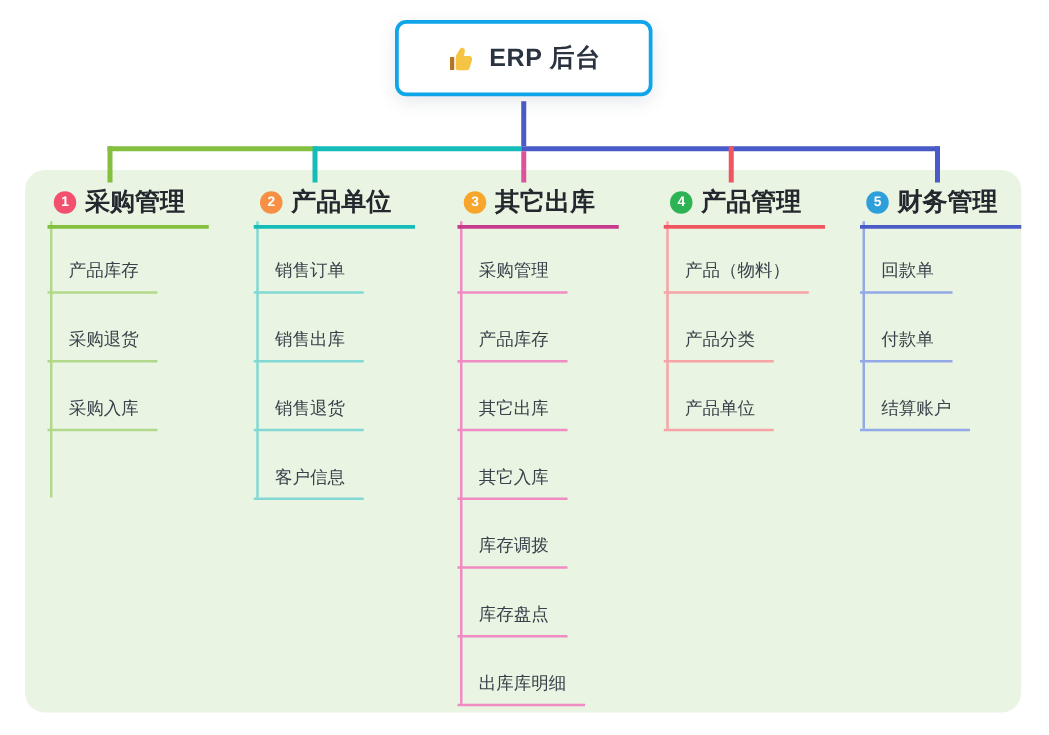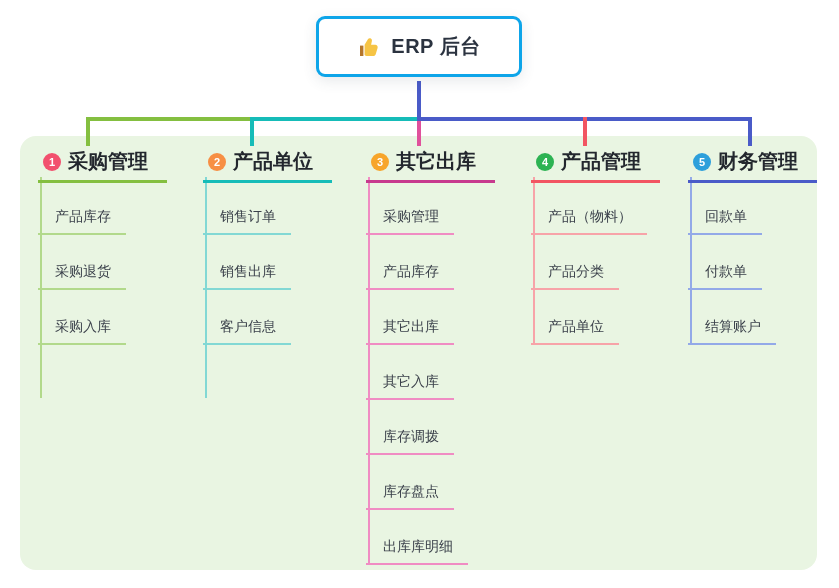--- a/index.html
+++ b/index.html
@@ -77,20 +77,21 @@
 
   <div class="branch" style="left: 203px; --line: #16bcb8; --lite: #82d8d4;">
     <div class="spine" style="height:221px;"></div>
     <div class="branch-header">
       <span class="badge" style="background-color: rgb(247, 143, 68);">2</span>
       <span class="label">产品单位</span>
     </div>
     <div class="children">
       <div class="child">销售订单</div>
       <div class="child">销售出库</div>
+      <div class="child">销售退货</div>
       <div class="child">客户信息</div>
     </div>
   </div>
 
   <div class="branch" style="left: 366px; --line: #c73a8e; --lite: #f08cc3;">
     <div class="spine" style="height:386px;"></div>
     <div class="branch-header">
       <span class="badge" style="background-color: rgb(247, 165, 43);">3</span>
       <span class="label">其它出库</span>
     </div>

